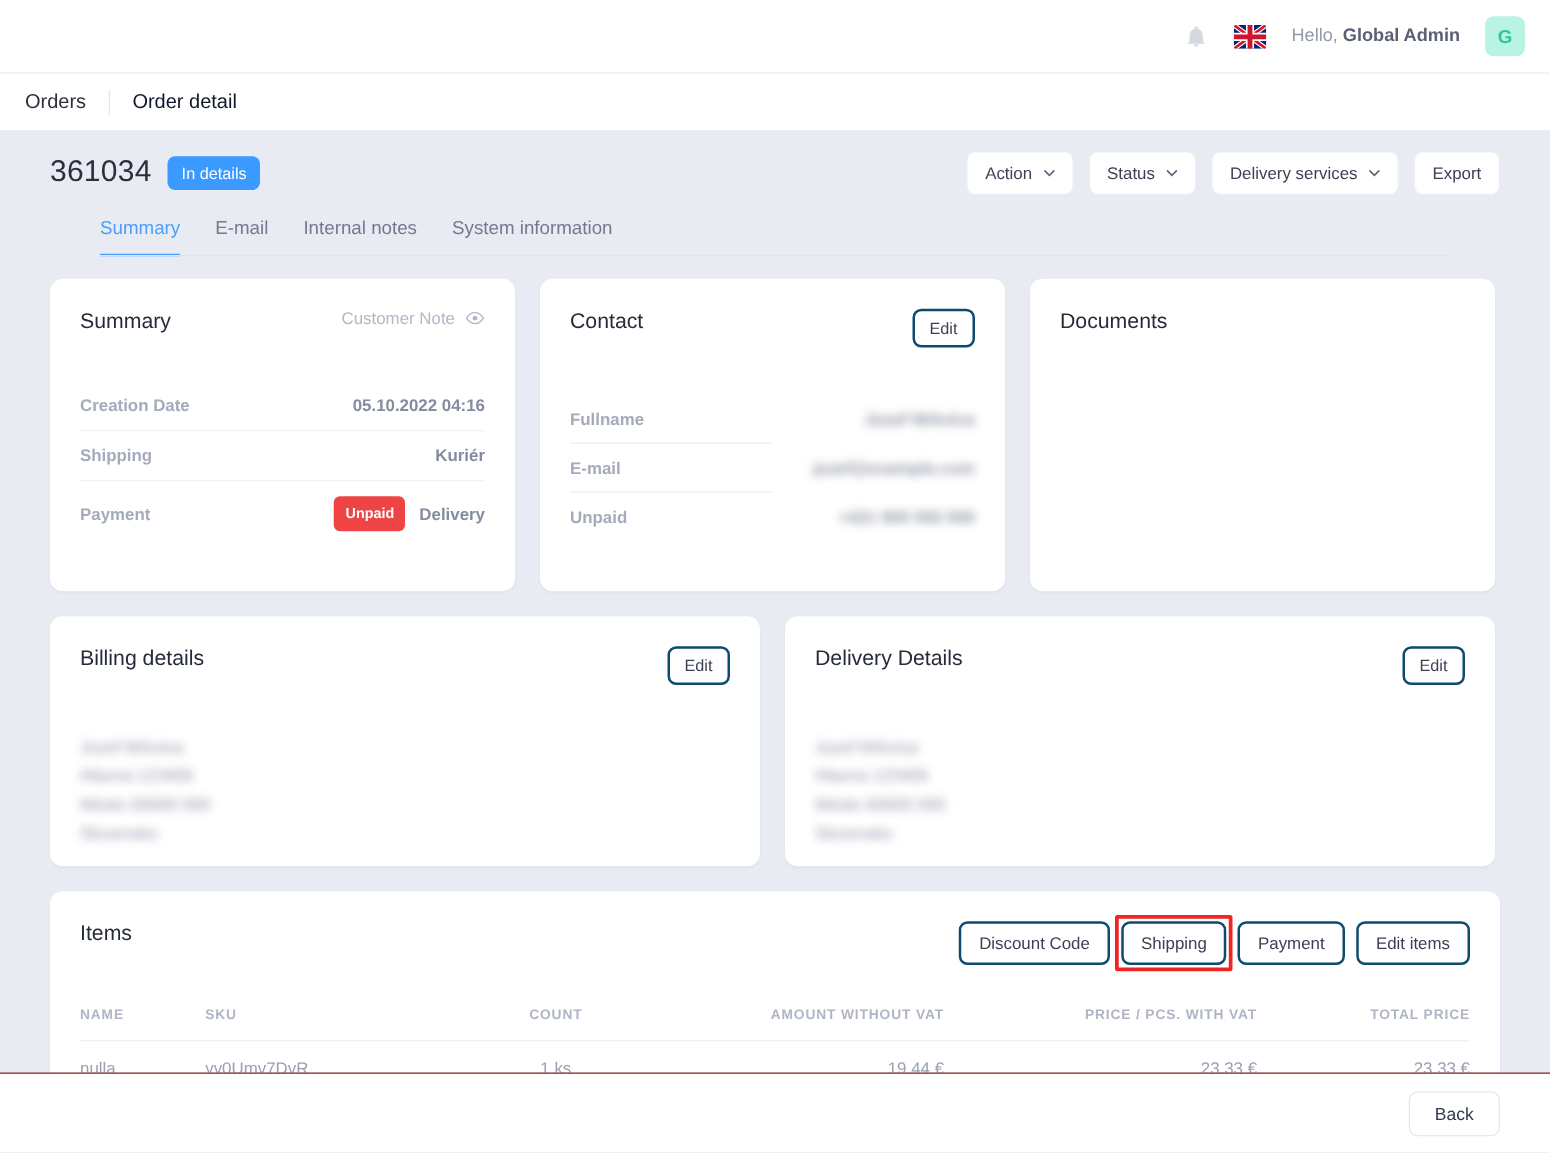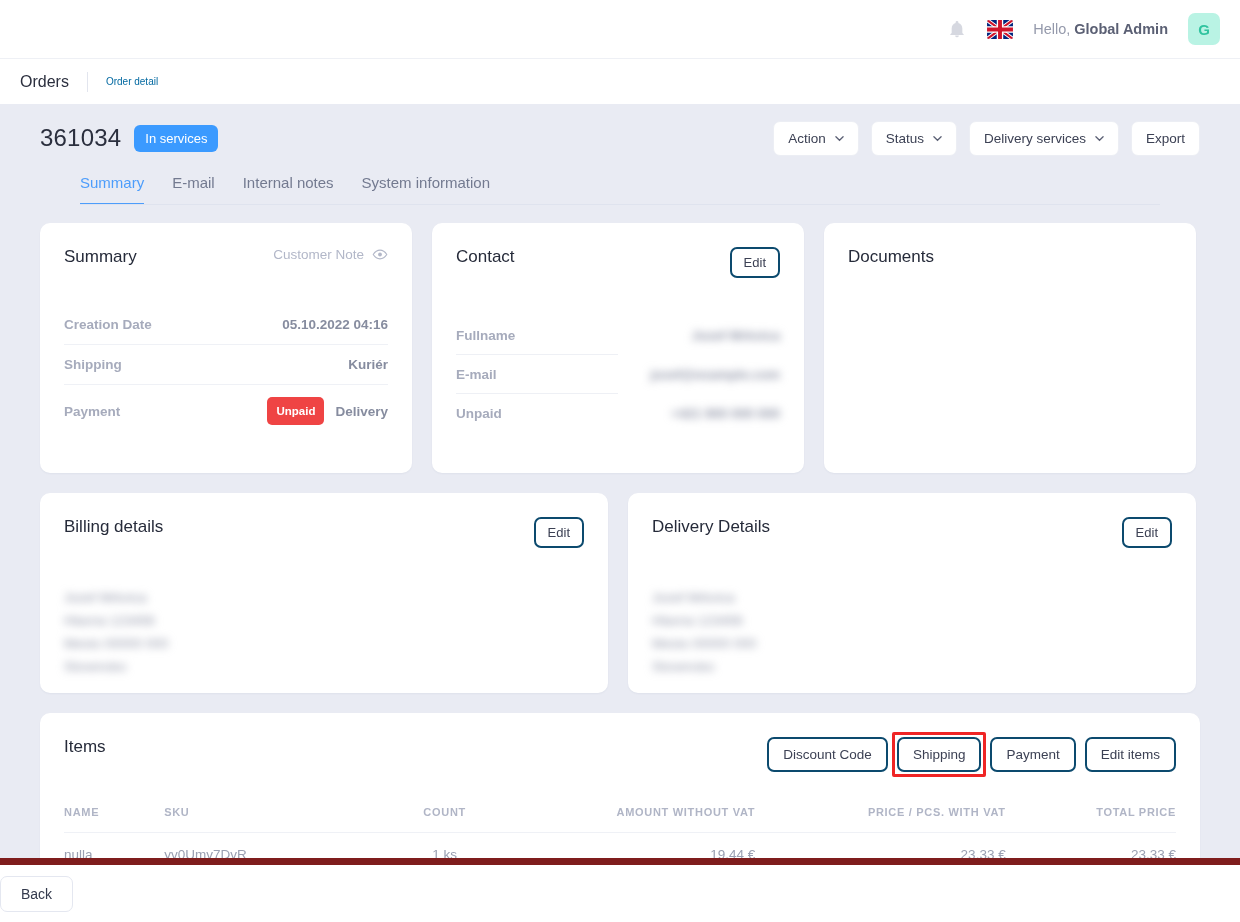--- a/index.html
+++ b/index.html
@@ -28,21 +28,21 @@
     display: flex; align-items: center; justify-content: center;
   }
 
   
   .breadcrumb {
     height: 46px; background: #fff; border-top: 1px solid #eef0f5;
     display: flex; align-items: center; padding-left: 20px; gap: 0;
   }
   .bc-current { font-size: 16px; color: #2b2f3e; font-weight: 500; }
   .bc-sep { width: 1px; height: 20px; background: #e2e5ee; margin: 0 18px; }
-  .bc-sub { font-size: 10px; color: #0369a1; }
+  .bc-sub { font-size: 16px; color: #0f172a; }
 
   
   .order-head { padding: 20px 40px 0 40px; position: relative; }
   .order-title-row { display: flex; align-items: center; gap: 13px; }
   .order-id { font-size: 24px; color: #2b2f3e; font-weight: 400; letter-spacing: .2px; }
   .status-badge {
     background: #3b9aff; color: #fff; font-size: 13px;
     padding: 6px 11px; border-radius: 6px; font-weight: 500;
   }
   .head-actions {
@@ -130,22 +130,22 @@
     text-align: right; padding-bottom: 14px;
     border-bottom: 1px solid #eff1f6;
   }
   th.l, td.l { text-align: left; }
   th.c, td.c { text-align: center; }
   td { font-size: 13.5px; color: #9aa0b2; padding-top: 14px; text-align: right; }
 
   
   .footer {
     position: absolute; left: 0; right: 0; bottom: 0; height: 64px;
-    background: #fff; border-top: 7px solid #7f1d1d;
-    display: flex; align-items: center; justify-content: flex-start;
+    background: #fff; border-top: 1px solid #7f1d1d;
+    display: flex; align-items: center; justify-content: flex-end;
     padding-right: 40px;
   }
   .back-btn {
     background: #fff; border: 1px solid #e4e7f0; border-radius: 7px;
     font-size: 14px; color: #343a4d; padding: 9px 20px;
     font-family: inherit; cursor: pointer;
   }
 </style>
 </head>
 <body>
@@ -173,21 +173,21 @@
 
   <div class="breadcrumb">
     <span class="bc-current">Orders</span>
     <span class="bc-sep"></span>
     <span class="bc-sub">Order detail</span>
   </div>
 
   <div class="order-head">
     <div class="order-title-row">
       <span class="order-id">361034</span>
-      <span class="status-badge">In services</span>
+      <span class="status-badge">In details</span>
     </div>
 
     <div class="tabs">
       <div class="tab active">Summary</div>
       <div class="tab">E-mail</div>
       <div class="tab">Internal notes</div>
       <div class="tab">System information</div>
       <div class="tabs-rule"></div>
     </div>
   </div>

